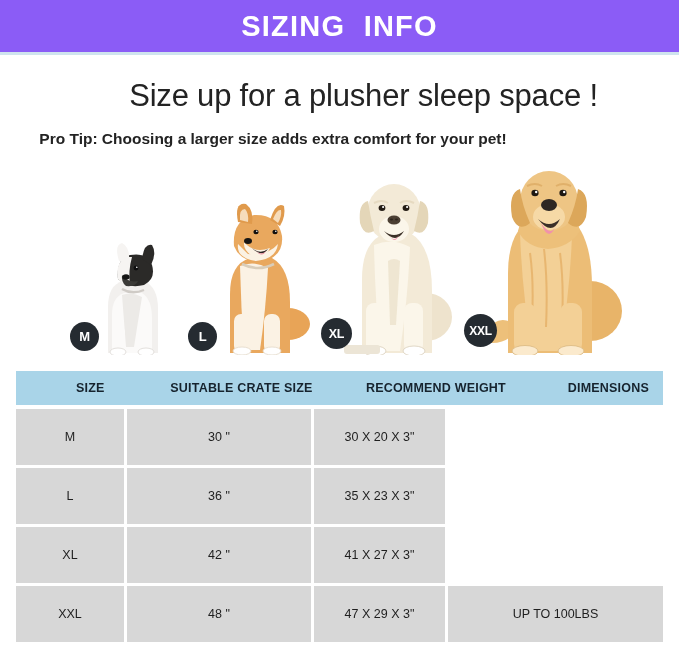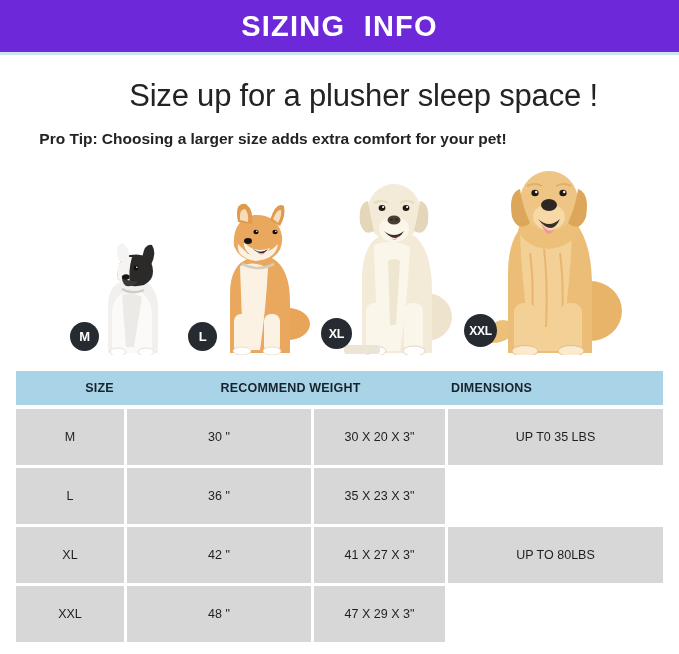--- a/index.html
+++ b/index.html
@@ -6,21 +6,21 @@
   body{
     width:679px;height:654px;
     background:#ffffff;
     font-family:"Liberation Sans","DejaVu Sans",sans-serif;
     overflow:hidden;
     position:relative;
   }
   
   .banner{
     position:absolute;left:0;top:0;width:679px;height:52px;
-    background:#6d28d9;
+    background:#8b5cf6;
     display:flex;align-items:center;justify-content:center;
   }
   .banner-title{
     color:#ffffff;
     font-size:29px;
     font-weight:bold;
     letter-spacing:1.2px;
     white-space:pre;
   }
   .banner-edge{
@@ -265,46 +265,46 @@
       <div class="badge" style="left:-10px;bottom:8px;width:33px;height:33px;font-size:12px;">XXL</div>
     </div>
   </div>
 
 </div>
 
 <div class="table">
 
   <div class="thead">
     <div class="th c1">SIZE</div>
+    <div class="th c2">SUITABLE CRATE SIZE</div>
     <div class="th c4">RECOMMEND WEIGHT</div>
     <div class="th c3">DIMENSIONS</div>
   </div>
 
   <div class="tbody">
 
     <div class="trow">
       <div class="td c1">M</div>
       <div class="td c2">30 "</div>
       <div class="td c3">30 X 20 X 3"</div>
-      <div class="td c4">UP T0 35 LBS</div>
     </div>
 
     <div class="trow">
       <div class="td c1">L</div>
       <div class="td c2">36 "</div>
       <div class="td c3">35 X 23 X 3"</div>
     </div>
 
     <div class="trow">
       <div class="td c1">XL</div>
       <div class="td c2">42 "</div>
       <div class="td c3">41 X 27 X 3"</div>
-      <div class="td c4">UP TO 80LBS</div>
     </div>
 
     <div class="trow">
       <div class="td c1">XXL</div>
       <div class="td c2">48 "</div>
       <div class="td c3">47 X 29 X 3"</div>
+      <div class="td c4">UP TO 100LBS</div>
     </div>
 
   </div>
 </div>
 
 </body></html>

